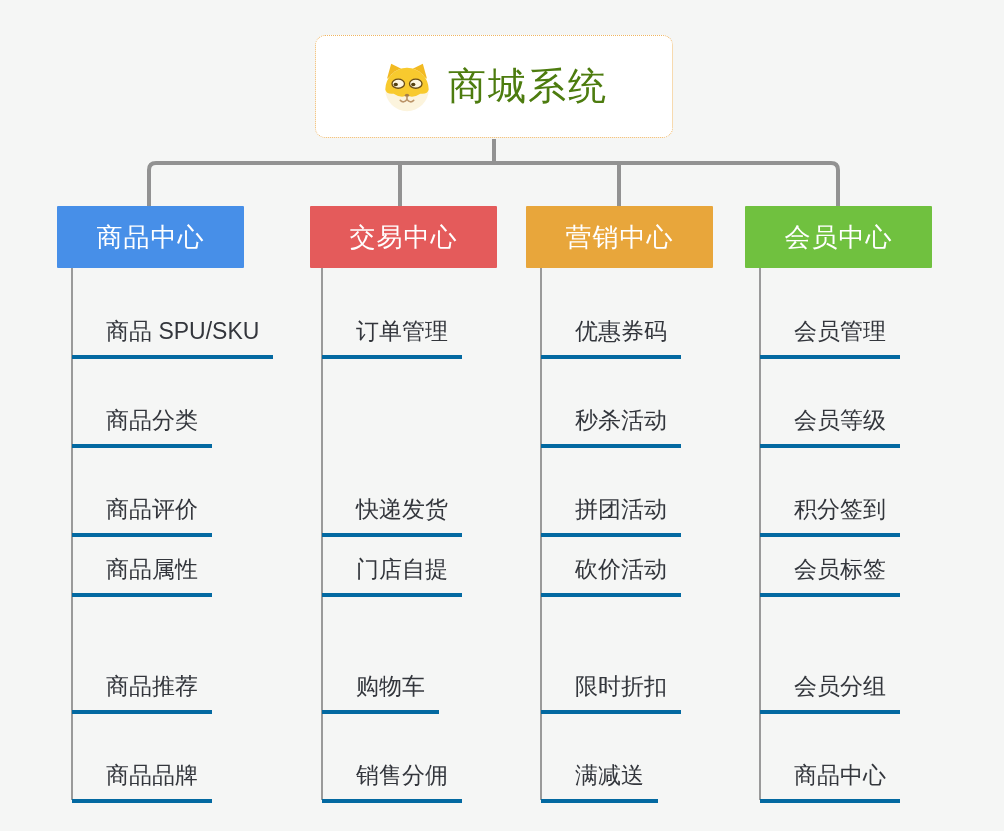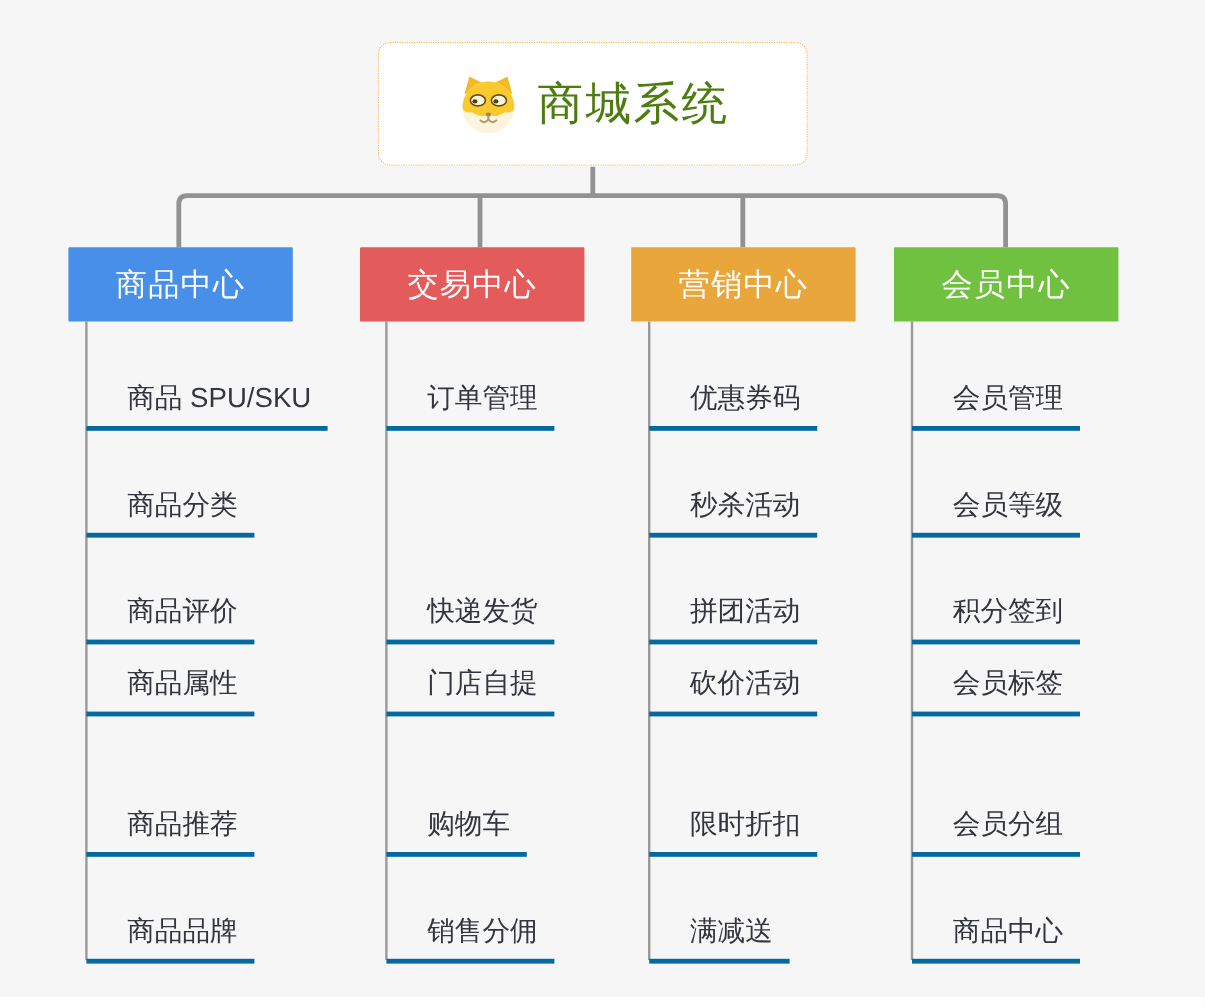--- a/index.html
+++ b/index.html
@@ -48,21 +48,21 @@
     box-sizing: border-box;
     display: flex;
     align-items: center;
     justify-content: center;
     color: #ffffff;
     font-size: 26px;
     letter-spacing: 1px;
     cursor: default;
   }
   .bh-0 { left: 57px; }
-  .bh-1 { left: 300px; }
+  .bh-1 { left: 310px; }
   .bh-2 { left: 526px; }
   .bh-3 { left: 745px; }
 
   .branch-item {
     position: absolute;
     white-space: nowrap;
     font-size: 23px;
     color: #33363c;
     line-height: 27px;
     padding: 0 14px 10px 34px;

